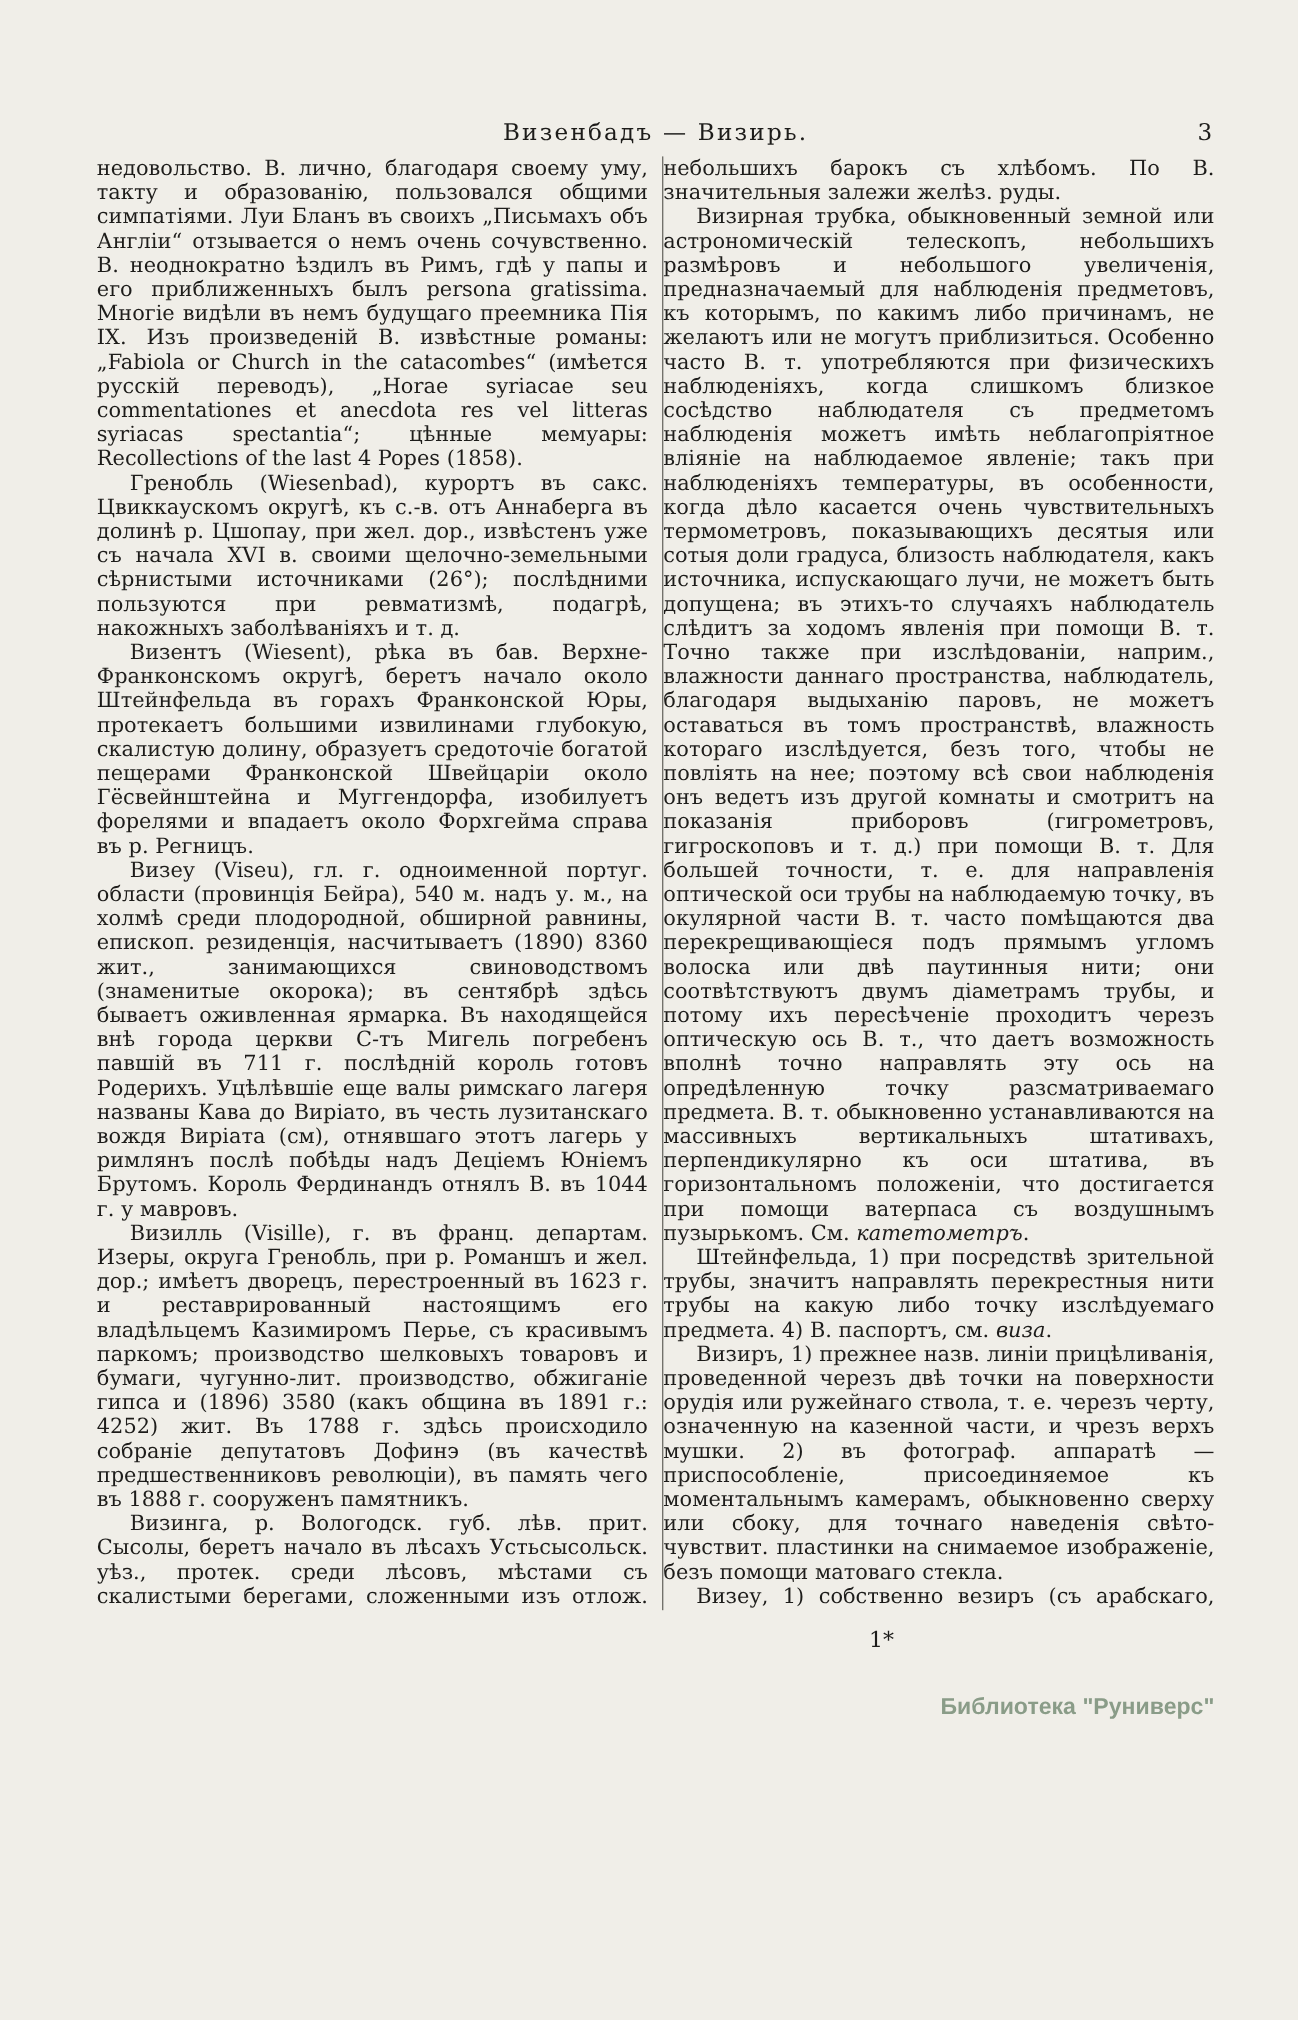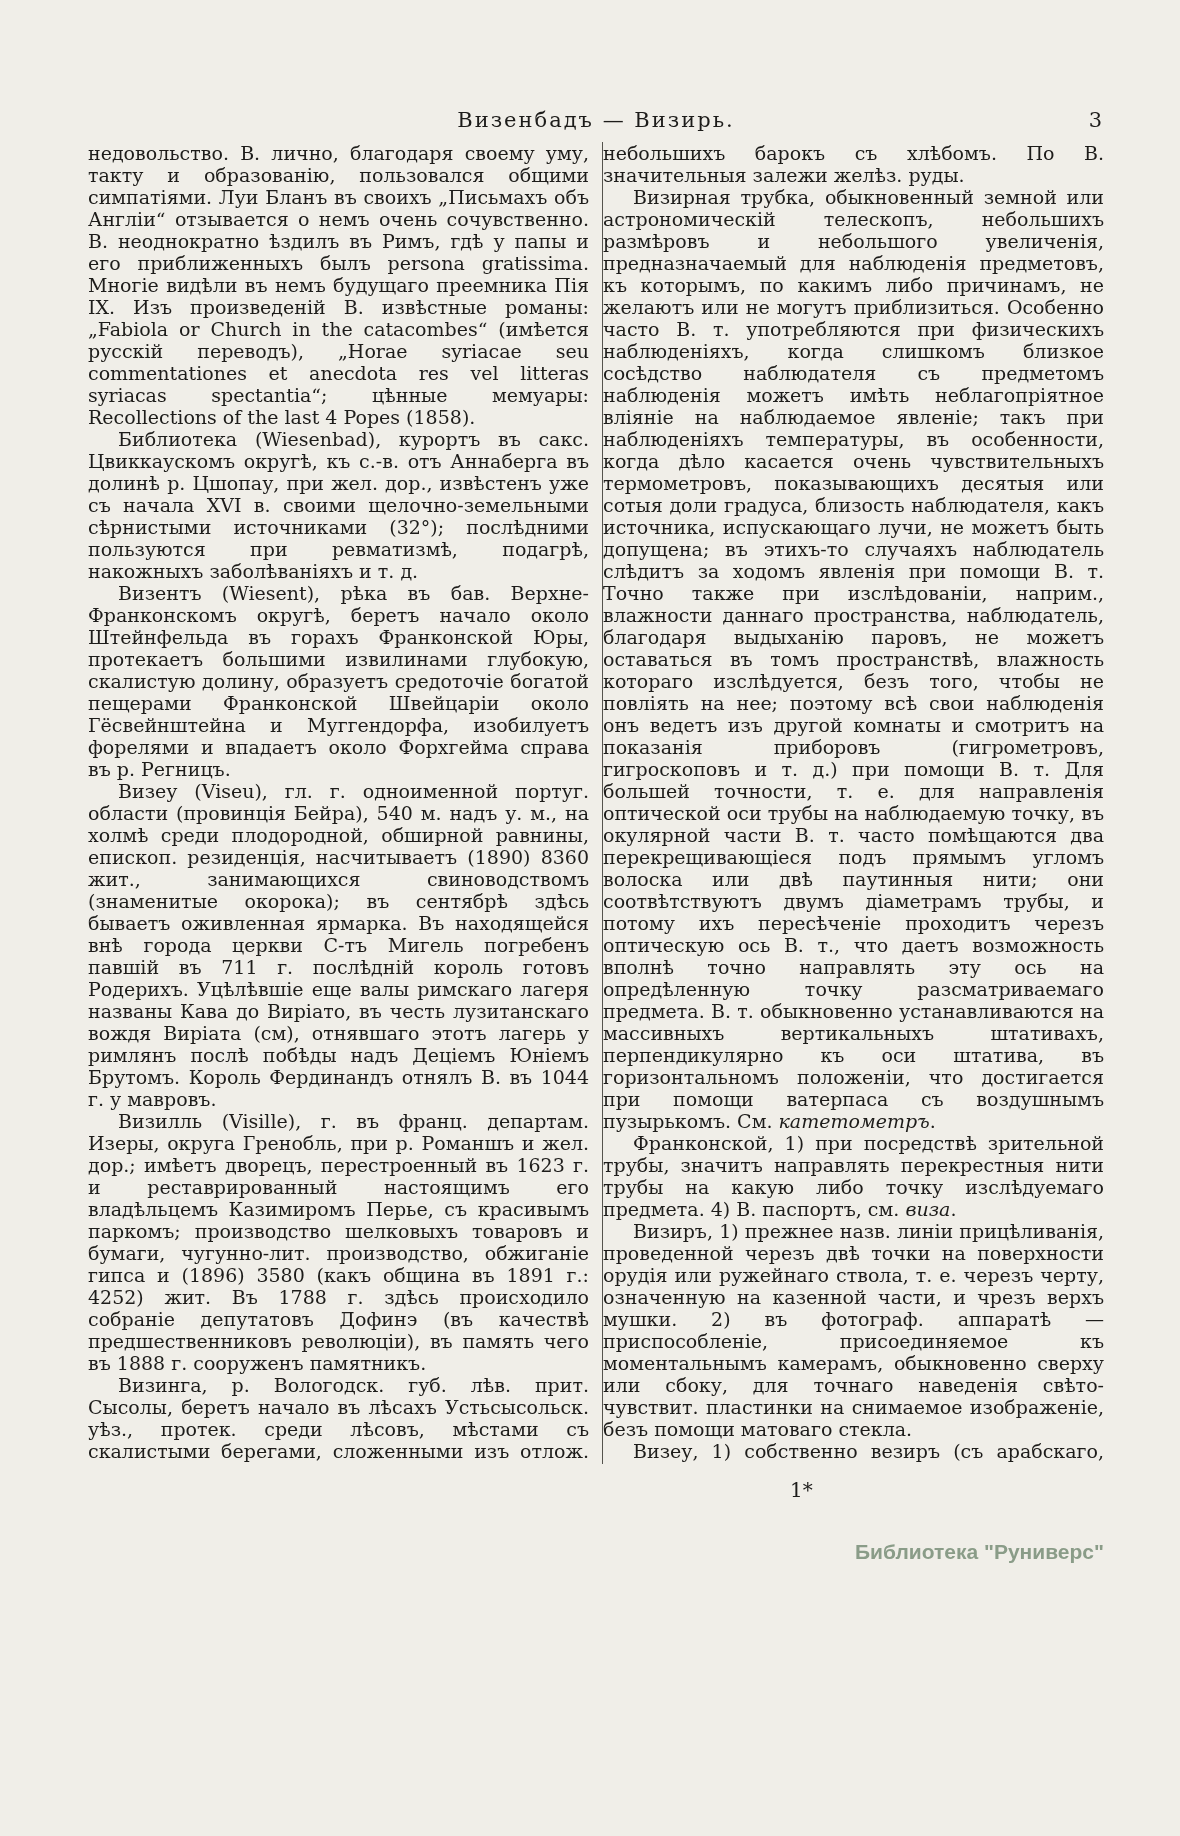--- a/index.html
+++ b/index.html
@@ -49,31 +49,31 @@
 <div class="page">
 
   <div class="header">
     <span class="running-title">Визенбадъ — Визирь.</span>
     <span class="pageno">3</span>
   </div>
 
   <div class="text-block">
     <div class="column left" id="col-left">
         <p class="para noindent"><span>недовольство. В. лично, благодаря своему уму, такту и образованію, пользовался общими симпатіями. Луи Бланъ въ своихъ „Письмахъ объ Англіи“ отзывается о немъ очень сочувственно. В. неоднократно ѣздилъ въ Римъ, гдѣ у папы и его приближенныхъ былъ persona gratissima. Многіе видѣли въ немъ будущаго преемника Пія IX. Изъ произведеній В. извѣстные романы: „Fabiola or Church in the catacombes“ (имѣется русскій переводъ), „Horae syriacae seu commentationes et anecdota res vel litteras syriacas spectantia“; цѣнные мемуары: Recollections of the last 4 Popes (1858).</span></p>
-        <p class="para"><b class="term">Библиотека </b><span>(Wiesenbad), курортъ въ сакс. Цвиккаускомъ округѣ, къ с.-в. отъ Аннаберга въ долинѣ р. Цшопау, при жел. дор., извѣстенъ уже съ начала XVI в. своими щелочно-земельными сѣрнистыми источниками (32°); послѣдними пользуются при ревматизмѣ, подагрѣ, накожныхъ заболѣваніяхъ и т. д.</span></p>
+        <p class="para"><b class="term">Гренобль </b><span>(Wiesenbad), курортъ въ сакс. Цвиккаускомъ округѣ, къ с.-в. отъ Аннаберга въ долинѣ р. Цшопау, при жел. дор., извѣстенъ уже съ начала XVI в. своими щелочно-земельными сѣрнистыми источниками (26°); послѣдними пользуются при ревматизмѣ, подагрѣ, накожныхъ заболѣваніяхъ и т. д.</span></p>
         <p class="para"><b class="term">Визентъ </b><span>(Wiesent), рѣка въ бав. Верхне-Франконскомъ округѣ, беретъ начало около Штейнфельда въ горахъ Франконской Юры, протекаетъ большими извилинами глубокую, скалистую долину, образуетъ средоточіе богатой пещерами Франконской Швейцаріи около Гёсвейнштейна и Муггендорфа, изобилуетъ форелями и впадаетъ около Форхгейма справа въ р. Регницъ.</span></p>
         <p class="para"><b class="term">Визеу </b><span>(Viseu), гл. г. одноименной португ. области (провинція Бейра), 540 м. надъ у. м., на холмѣ среди плодородной, обширной равнины, епископ. резиденція, насчитываетъ (1890) 8360 жит., занимающихся свиноводствомъ (знаменитые окорока); въ сентябрѣ здѣсь бываетъ оживленная ярмарка. Въ находящейся внѣ города церкви С-тъ Мигель погребенъ павшій въ 711 г. послѣдній король готовъ Родерихъ. Уцѣлѣвшіе еще валы римскаго лагеря названы Кава до Виріато, въ честь лузитанскаго вождя Виріата (см), отнявшаго этотъ лагерь у римлянъ послѣ побѣды надъ Деціемъ Юніемъ Брутомъ. Король Фердинандъ отнялъ В. въ 1044 г. у мавровъ.</span></p>
         <p class="para"><b class="term">Визилль </b><span>(Visille), г. въ франц. департам. Изеры, округа Гренобль, при р. Романшъ и жел. дор.; имѣетъ дворецъ, перестроенный въ 1623 г. и реставрированный настоящимъ его владѣльцемъ Казимиромъ Перье, съ красивымъ паркомъ; производство шелковыхъ товаровъ и бумаги, чугунно-лит. производство, обжиганіе гипса и (1896) 3580 (какъ община въ 1891 г.: 4252) жит. Въ 1788 г. здѣсь происходило собраніе депутатовъ Дофинэ (въ качествѣ предшественниковъ революціи), въ память чего въ 1888 г. сооруженъ памятникъ.</span></p>
         <p class="para"><b class="term">Визинга, </b><span>р. Вологодск. губ. лѣв. прит. Сысолы, беретъ начало въ лѣсахъ Устьсысольск. уѣз., протек. среди лѣсовъ, мѣстами съ скалистыми берегами, сложенными изъ отлож. юрской системы. Дл. теч. 120 вер.; сплавная и отчасти весною судоходна для</span></p>
       </div>
     <div class="divider"></div>
     <div class="column right" id="col-right">
         <p class="para noindent"><span>небольшихъ барокъ съ хлѣбомъ. По В. значительныя залежи желѣз. руды.</span></p>
         <p class="para"><b class="term">Визирная трубка, </b><span>обыкновенный земной или астрономическій телескопъ, небольшихъ размѣровъ и небольшого увеличенія, предназначаемый для наблюденія предметовъ, къ которымъ, по какимъ либо причинамъ, не желаютъ или не могутъ приблизиться. Особенно часто В. т. употребляются при физическихъ наблюденіяхъ, когда слишкомъ близкое сосѣдство наблюдателя съ предметомъ наблюденія можетъ имѣть неблагопріятное вліяніе на наблюдаемое явленіе; такъ при наблюденіяхъ температуры, въ особенности, когда дѣло касается очень чувствительныхъ термометровъ, показывающихъ десятыя или сотыя доли градуса, близость наблюдателя, какъ источника, испускающаго лучи, не можетъ быть допущена; въ этихъ-то случаяхъ наблюдатель слѣдитъ за ходомъ явленія при помощи В. т. Точно также при изслѣдованіи, наприм., влажности даннаго пространства, наблюдатель, благодаря выдыханію паровъ, не можетъ оставаться въ томъ пространствѣ, влажность котораго изслѣдуется, безъ того, чтобы не повліять на нее; поэтому всѣ свои наблюденія онъ ведетъ изъ другой комнаты и смотритъ на показанія приборовъ (гигрометровъ, гигроскоповъ и т. д.) при помощи В. т. Для большей точности, т. е. для направленія оптической оси трубы на наблюдаемую точку, въ окулярной части В. т. часто помѣщаются два перекрещивающіеся подъ прямымъ угломъ волоска или двѣ паутинныя нити; они соотвѣтствуютъ двумъ діаметрамъ трубы, и потому ихъ пересѣченіе проходитъ черезъ оптическую ось В. т., что даетъ возможность вполнѣ точно направлять эту ось на опредѣленную точку разсматриваемаго предмета. В. т. обыкновенно устанавливаются на массивныхъ вертикальныхъ штативахъ, перпендикулярно къ оси штатива, въ горизонтальномъ положеніи, что достигается при помощи ватерпаса съ воздушнымъ пузырькомъ. См. </span><i class="ital">катетометръ</i><span>.</span></p>
-        <p class="para"><b class="term">Франконской, </b><span>1) при посредствѣ зрительной трубы, значитъ направлять перекрестныя нити трубы на какую либо точку изслѣдуемаго предмета. 4) В. паспортъ, см. </span><i class="ital">виза</i><span>.</span></p>
+        <p class="para"><b class="term">Штейнфельда, </b><span>1) при посредствѣ зрительной трубы, значитъ направлять перекрестныя нити трубы на какую либо точку изслѣдуемаго предмета. 4) В. паспортъ, см. </span><i class="ital">виза</i><span>.</span></p>
         <p class="para"><b class="term">Визиръ, </b><span>1) прежнее назв. линіи прицѣливанія, проведенной черезъ двѣ точки на поверхности орудія или ружейнаго ствола, т. е. черезъ черту, означенную на казенной части, и чрезъ верхъ мушки. 2) въ фотограф. аппаратѣ — приспособленіе, присоединяемое къ моментальнымъ камерамъ, обыкновенно сверху или сбоку, для точнаго наведенія свѣто-чувствит. пластинки на снимаемое изображеніе, безъ помощи матоваго стекла.</span></p>
         <p class="para"><b class="term">Визеу, </b><span>1) собственно везиръ (съ арабскаго, носильщикъ тяжестей), „помогающій своему государю нести тяжесть правленія“. На востокѣ вообще званіе это</span></p>
       </div>
   </div>
 
   <div class="signature">1*</div>
   <div class="watermark">Библиотека "Руниверс"</div>
 
 </div>
 

